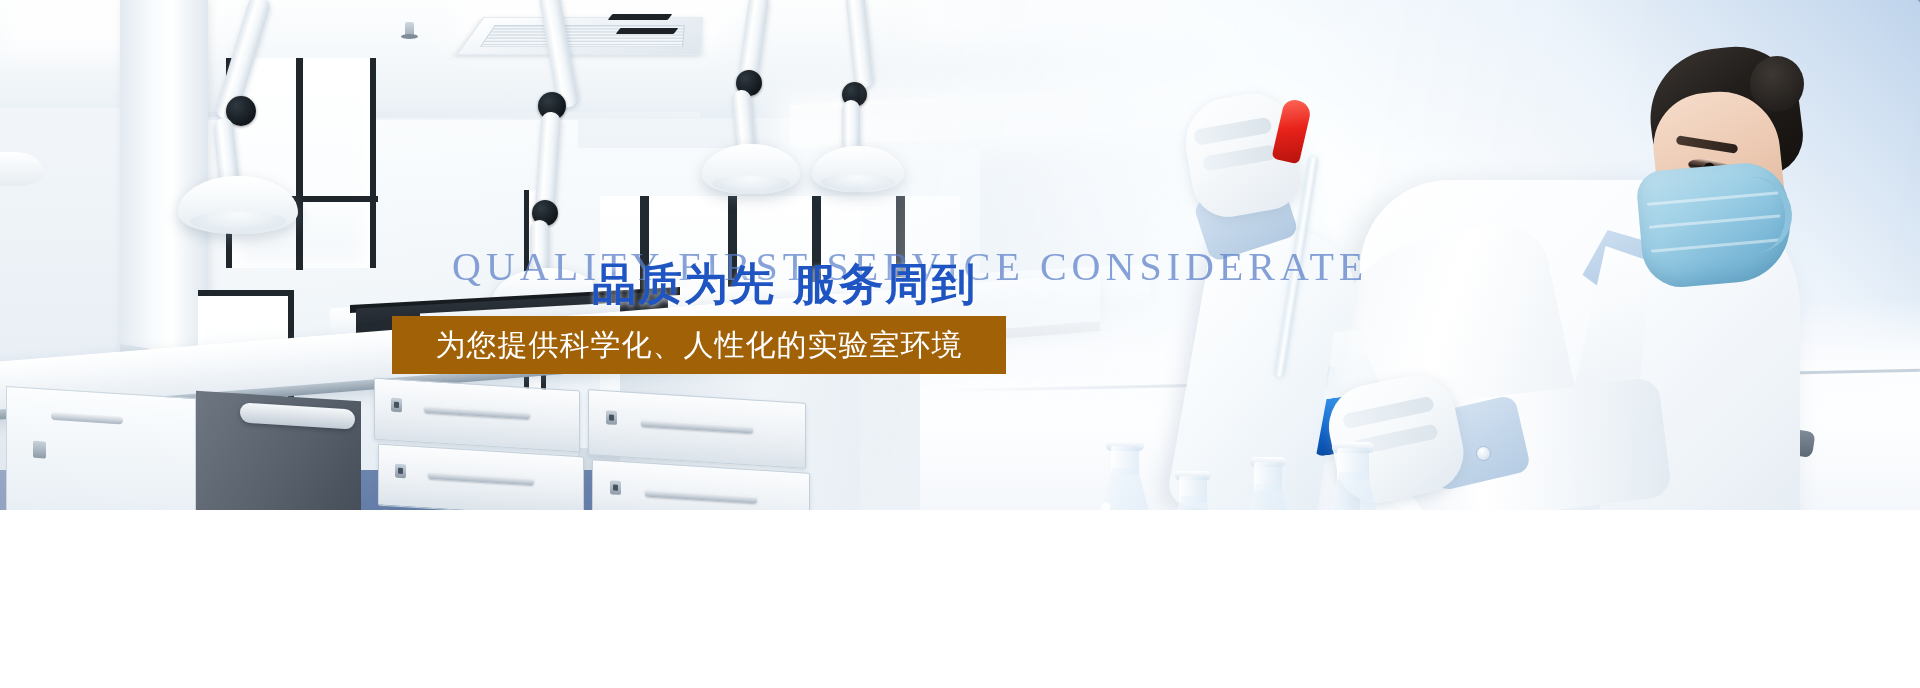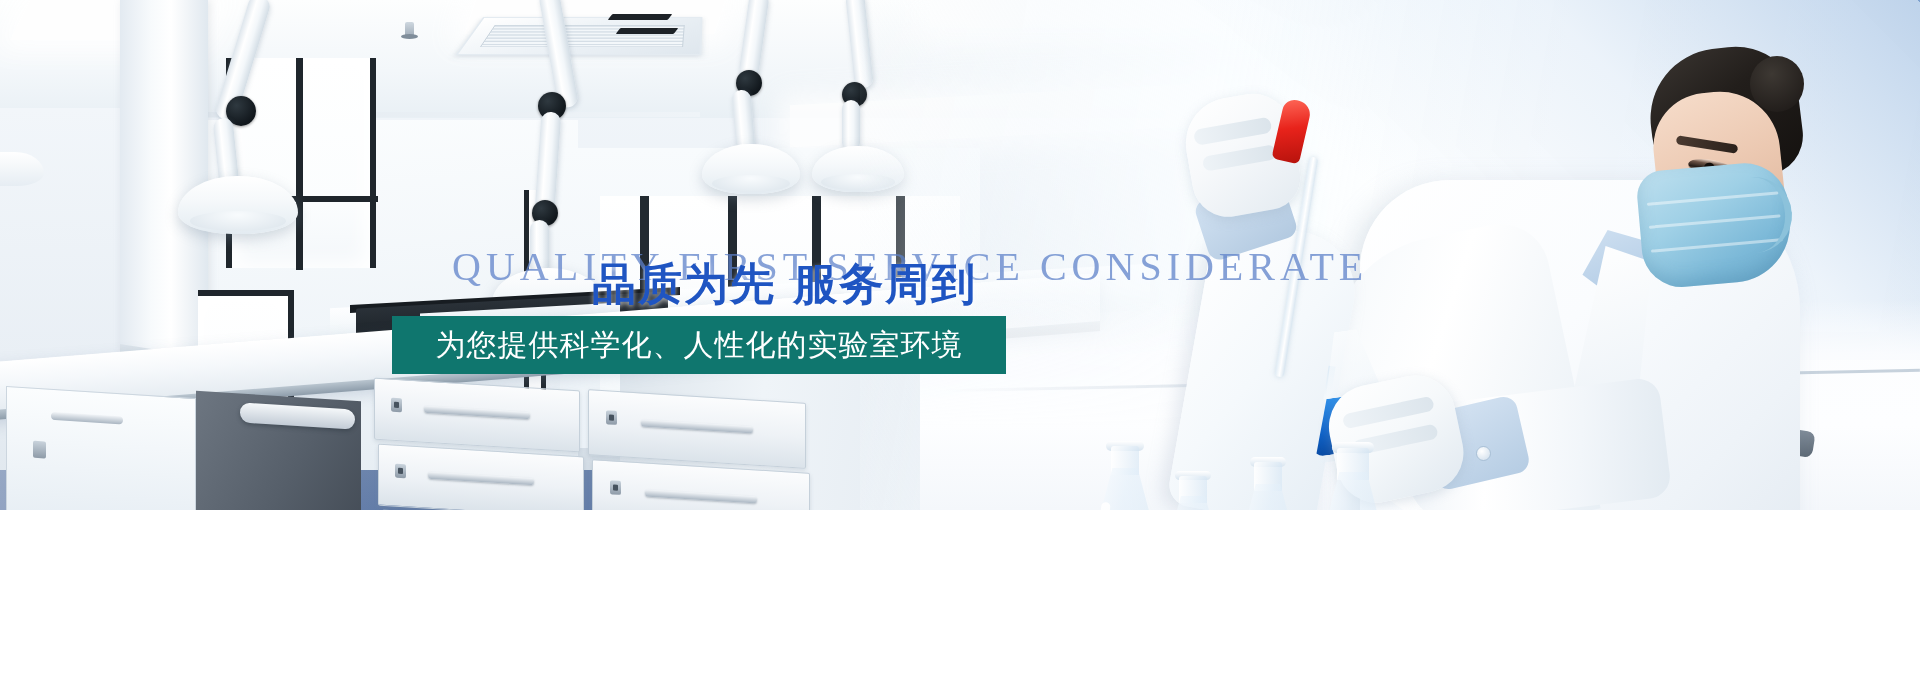--- a/index.html
+++ b/index.html
@@ -622,21 +622,21 @@
     font-weight:bold;
     font-size:44px;
     letter-spacing:2px;
     color:#1f55c2;
     white-space:nowrap;
     text-shadow:0 2px 5px rgba(255,255,255,.65);
   }
   .subbar{
     position:absolute; left:392px; top:316px;
     width:614px; height:58px;
-    background:#0f766e;
+    background:#a16207;
     display:flex; align-items:center; justify-content:center;
   }
   .subbar-text{
     font-family:"DejaVu Sans","Liberation Sans",sans-serif;
     font-size:30px;
     letter-spacing:1px;
     color:#ffffff;
     white-space:nowrap;
   }
 </style>

